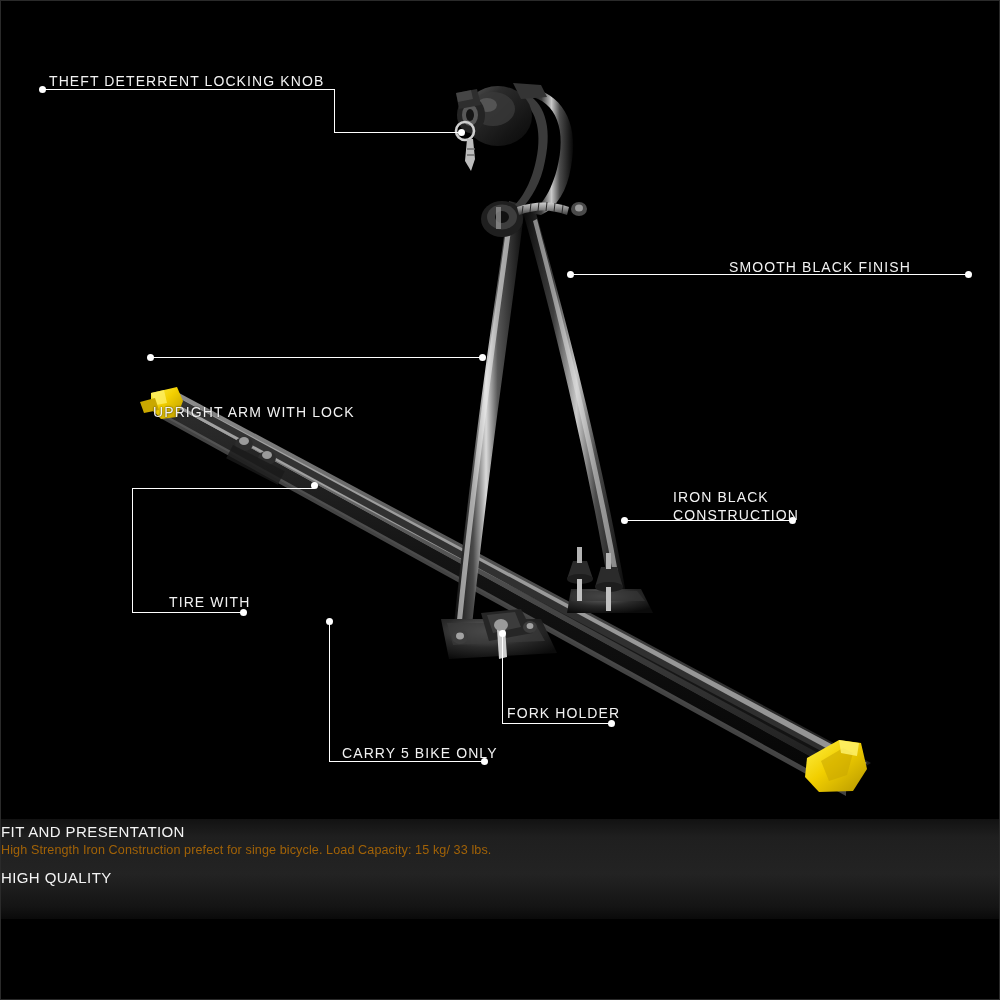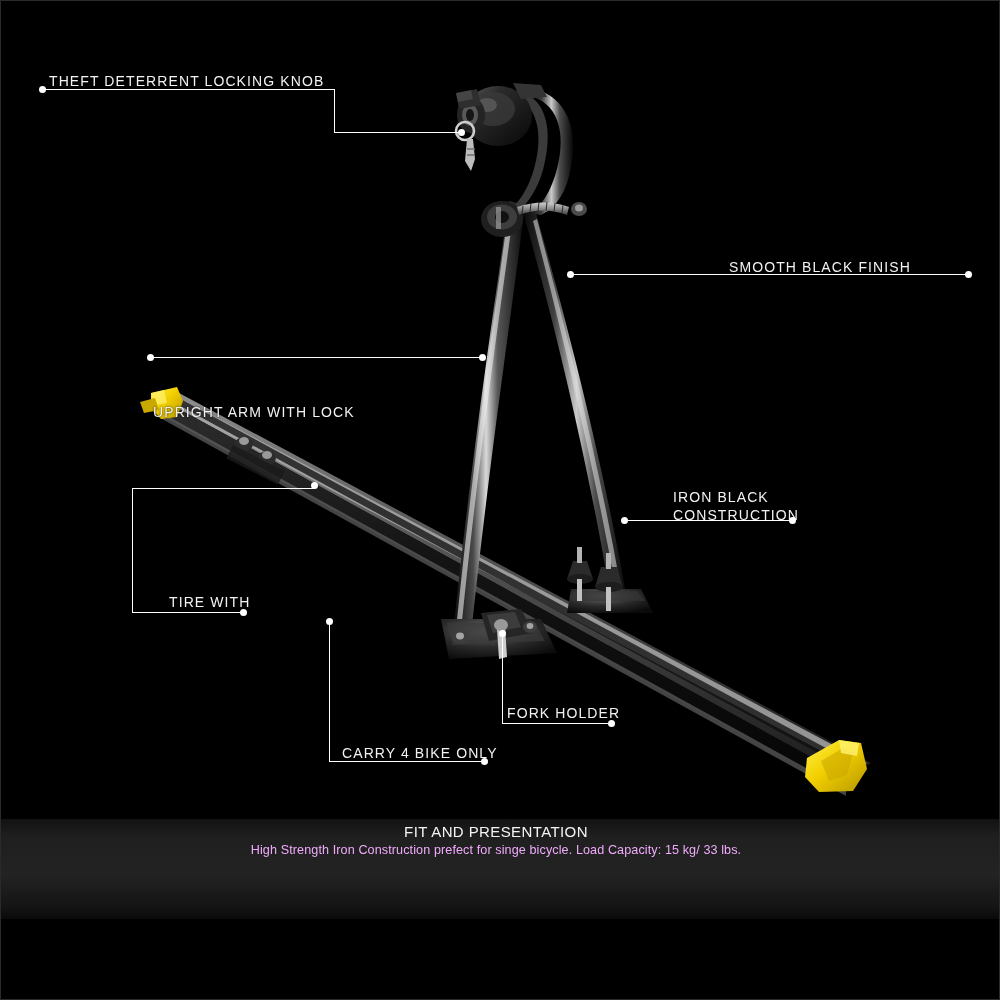--- a/index.html
+++ b/index.html
@@ -22,23 +22,23 @@
   .cline{position:absolute;background:#ffffff;}
   .cline.h{height:1.4px;}
   .cline.v{width:1.4px;}
   .cdot{position:absolute;width:7px;height:7px;border-radius:50%;
         background:#ffffff;}
 
   
   #bottom-band{position:absolute;left:0;top:818px;width:1000px;height:100px;
      background:linear-gradient(180deg,#121212 0%,#1f1f1f 18%,#232323 55%,#141414 88%,#0a0a0a 100%);}
   #bottom-copy{position:absolute;left:0;top:822px;width:1000px;
-     text-align:center;padding-right:10px;box-sizing:border-box;color:#e9e9e9;}
+     text-align:left;padding-right:10px;box-sizing:border-box;color:#e9e9e9;}
   .feat-title{font-size:15px;letter-spacing:.4px;color:#f4f4f4;margin:0;}
-  .feat-body{font-size:12.6px;letter-spacing:.1px;color:#f0abfc;margin:3px 0 0 0;}
+  .feat-body{font-size:12.6px;letter-spacing:.1px;color:#a16207;margin:3px 0 0 0;}
   .feat-block.second{margin-top:12px;}
 </style>
 </head>
 <body>
 
 <div id="stage">
 
   <div id="product">
     <svg viewBox="0 0 1000 1000" xmlns="http://www.w3.org/2000/svg">
       <defs>
@@ -256,31 +256,32 @@
 
   <div class="callout">
     <span class="ctext" style="left:506px;top:704px;">FORK HOLDER</span>
     <span class="cdot" style="left:498px;top:629px;"></span>
     <span class="cline v" style="left:501px;top:633px;height:90px;"></span>
     <span class="cline h" style="left:501px;top:722px;width:110px;"></span>
     <span class="cdot" style="left:607px;top:719px;"></span>
   </div>
 
   <div class="callout">
-    <span class="ctext" style="left:341px;top:744px;">CARRY 4 BIKE ONLY</span>
+    <span class="ctext" style="left:341px;top:744px;">CARRY 5 BIKE ONLY</span>
     <span class="cdot" style="left:480px;top:757px;"></span>
     <span class="cline h" style="left:328px;top:760px;width:155px;"></span>
     <span class="cline v" style="left:328px;top:620px;height:141px;"></span>
     <span class="cdot" style="left:325px;top:617px;"></span>
   </div>
 
   <div id="bottom-band"></div>
 
   <div id="bottom-copy">
     <div class="feat-block">
       <p class="feat-title">FIT AND PRESENTATION</p>
       <p class="feat-body">High Strength Iron Construction prefect for singe bicycle.  Load Capacity: 15 kg/ 33 lbs.</p>
     </div>
     <div class="feat-block second">
+      <p class="feat-title">HIGH QUALITY</p>
     </div>
   </div>
 
 </div>
 
 </body></html>

